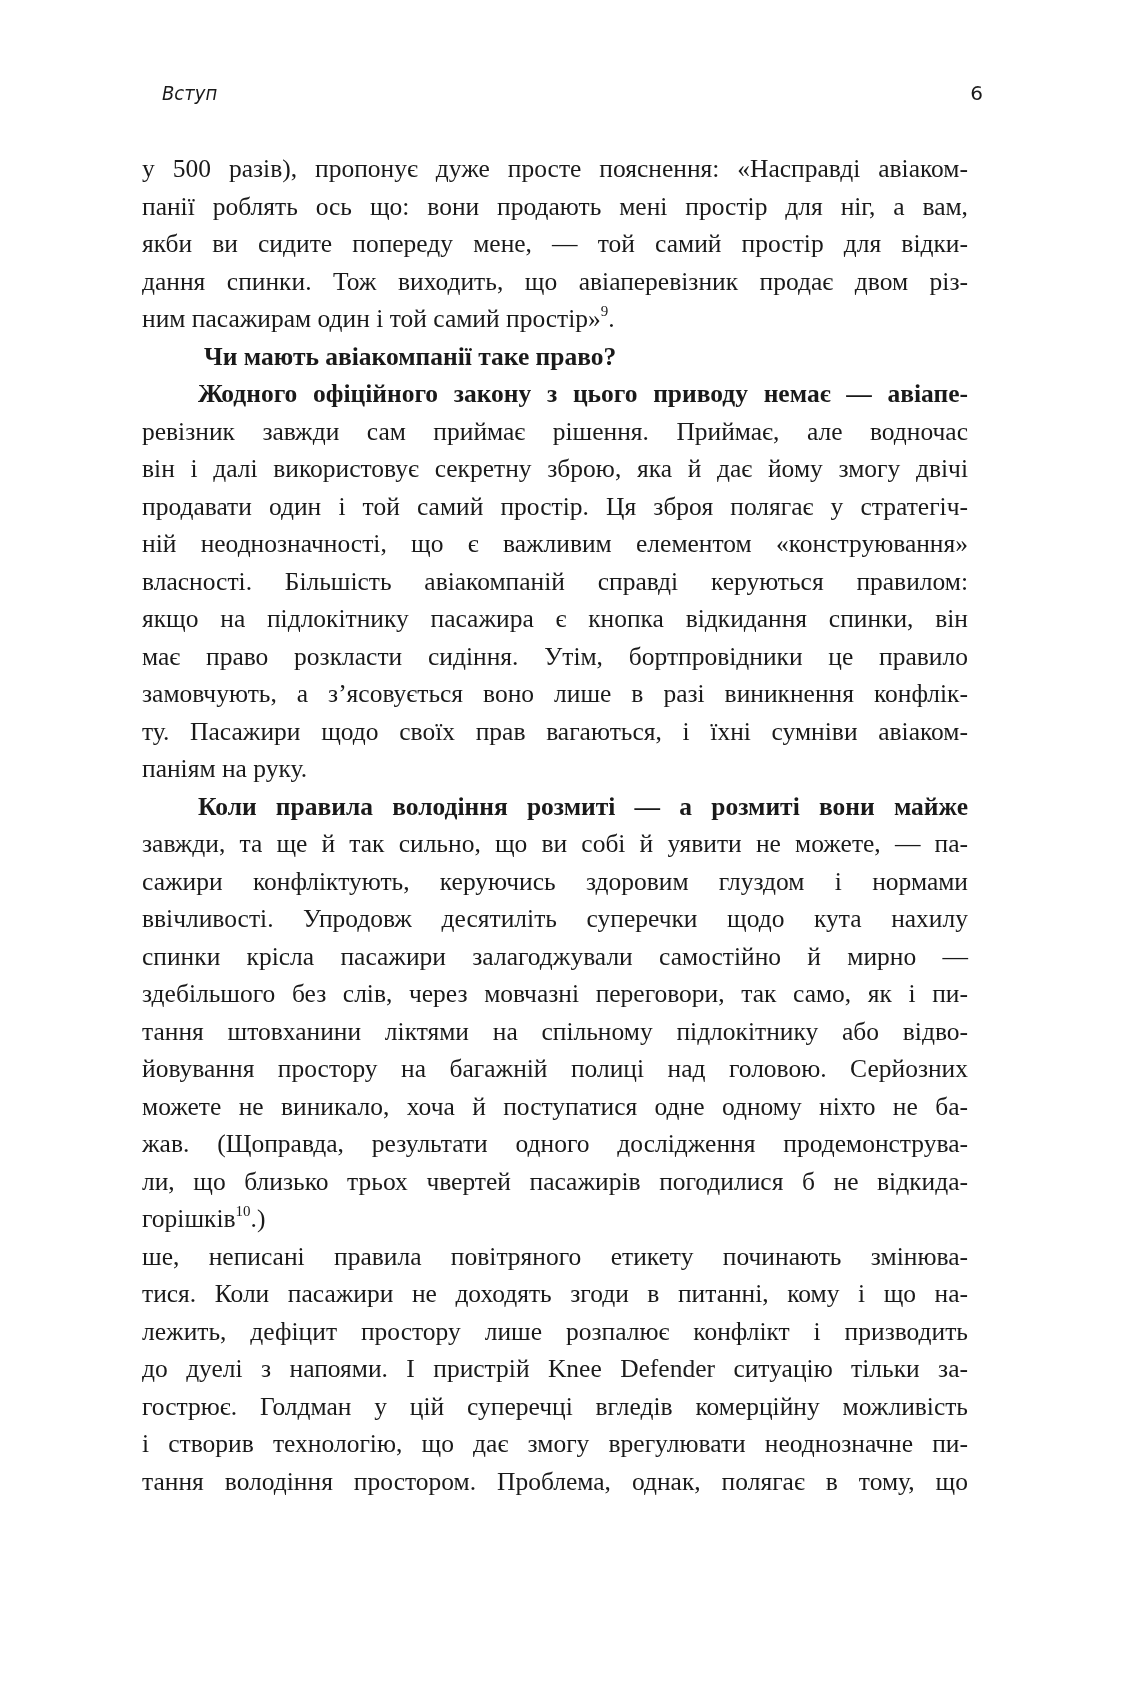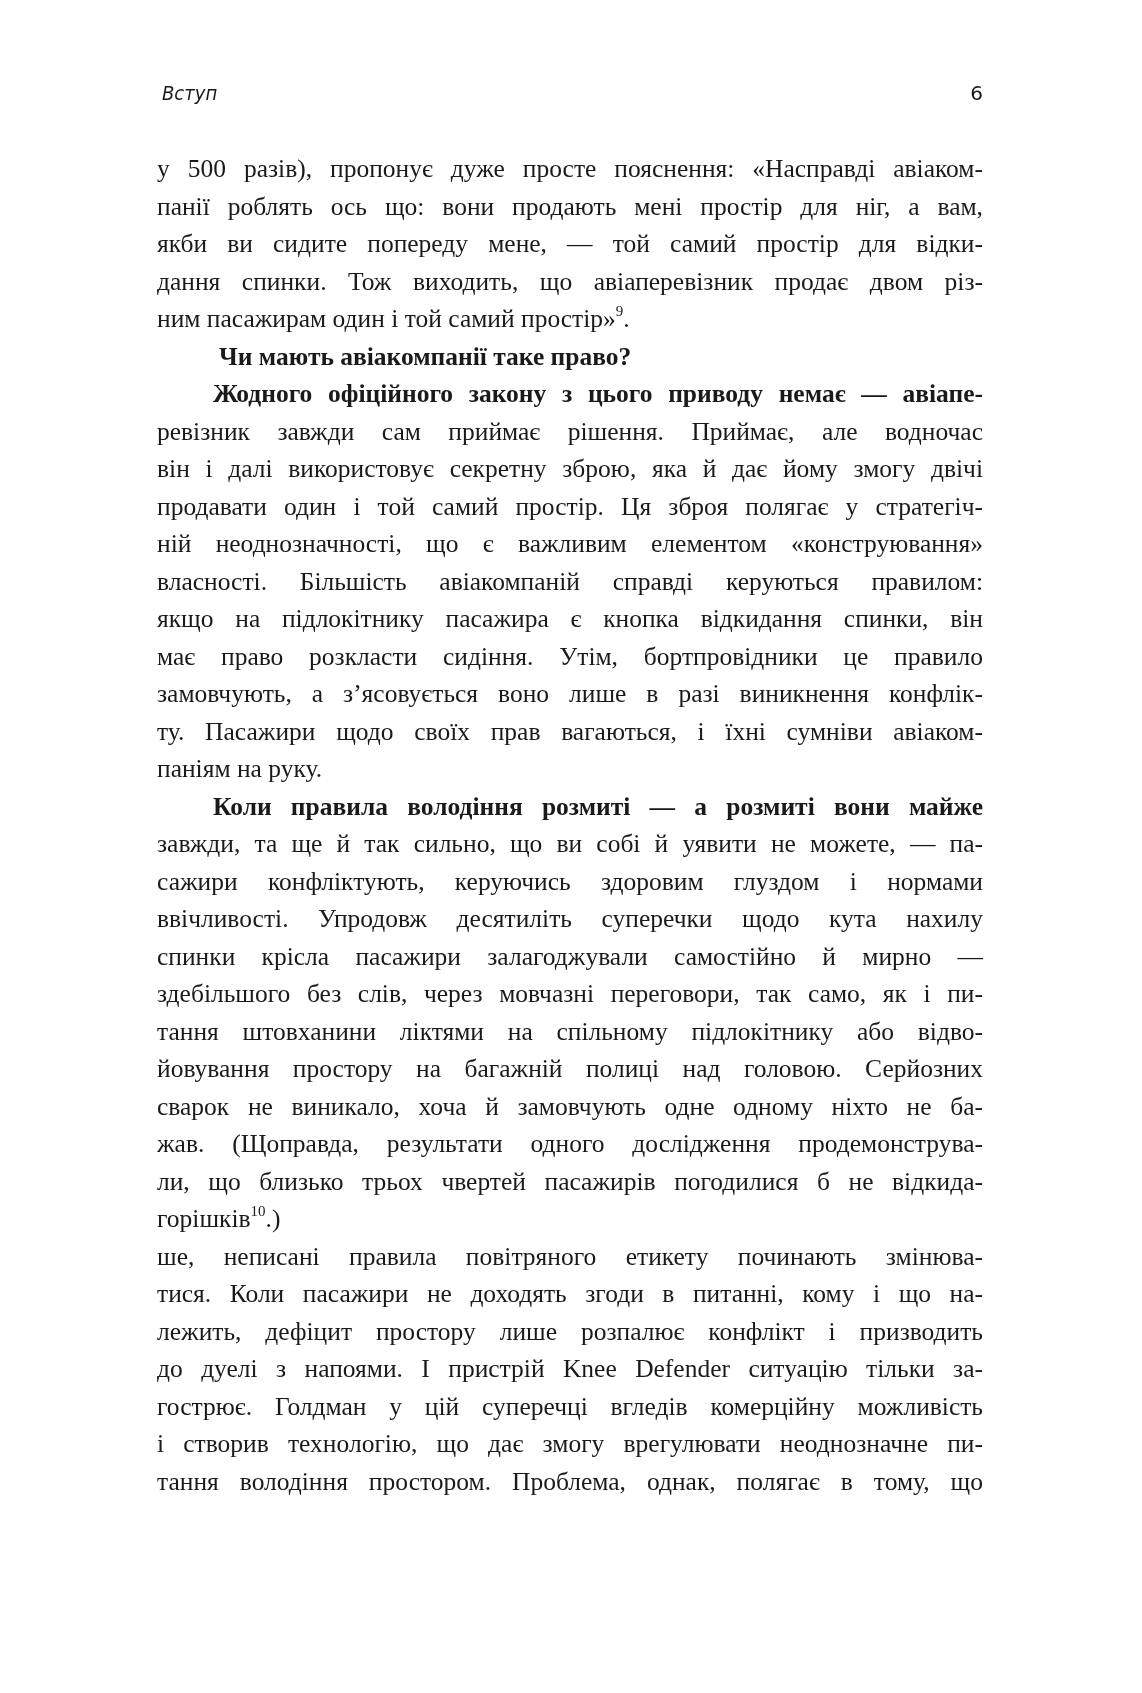--- a/index.html
+++ b/index.html
@@ -35,21 +35,21 @@
     }
     .page-number {
       position: absolute;
       right: 0;
       top: 0;
       font-family: "DejaVu Sans", sans-serif;
     }
     .body-text {
       position: absolute;
       top: 150px;
-      left: 157px;
+      left: 142px;
       width: 826px;
       font-family: "Liberation Serif", serif;
       font-size: 25.5px;
       line-height: 37.5px;
     }
     .line {
       display: block;
       height: 37.5px;
       white-space: nowrap;
       text-align: justify;
@@ -110,21 +110,21 @@
 
   <div>
     <span class="line indent">Коли правила володіння розмиті — а розмиті вони майже</span>
     <span class="line">завжди, та ще й так сильно, що ви собі й уявити не можете, — па-</span>
     <span class="line">сажири конфліктують, керуючись здоровим глуздом і нормами</span>
     <span class="line">ввічливості. Упродовж десятиліть суперечки щодо кута нахилу</span>
     <span class="line">спинки крісла пасажири залагоджували самостійно й мирно —</span>
     <span class="line">здебільшого без слів, через мовчазні переговори, так само, як і пи-</span>
     <span class="line">тання штовханини ліктями на спільному підлокітнику або відво-</span>
     <span class="line">йовування простору на багажній полиці над головою. Серйозних</span>
-    <span class="line">сварок не виникало, хоча й замовчують одне одному ніхто не ба-</span>
+    <span class="line">можете не виникало, хоча й поступатися одне одному ніхто не ба-</span>
     <span class="line">жав. (Щоправда, результати одного дослідження продемонструва-</span>
     <span class="line">ли, що близько трьох чвертей пасажирів погодилися б не відкида-</span>
     <span class="line last"><span>горішків</span><sup class="fn">10</sup><span>.)</span></span>
   </div>
 
   <div>
     <span class="line">ше, неписані правила повітряного етикету починають змінюва-</span>
     <span class="line">тися. Коли пасажири не доходять згоди в питанні, кому і що на-</span>
     <span class="line">лежить, дефіцит простору лише розпалює конфлікт і призводить</span>
     <span class="line">до дуелі з напоями. І пристрій Knee Defender ситуацію тільки за-</span>

